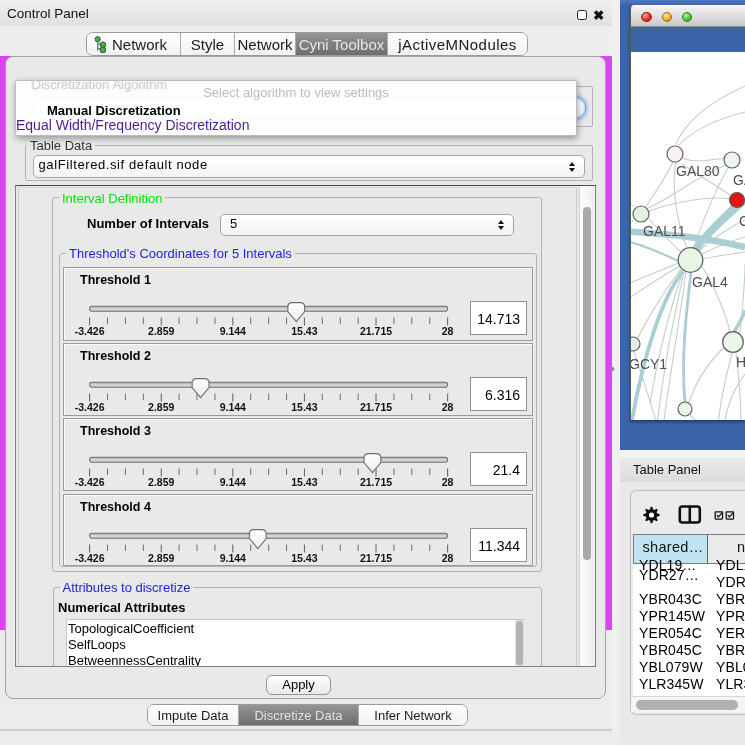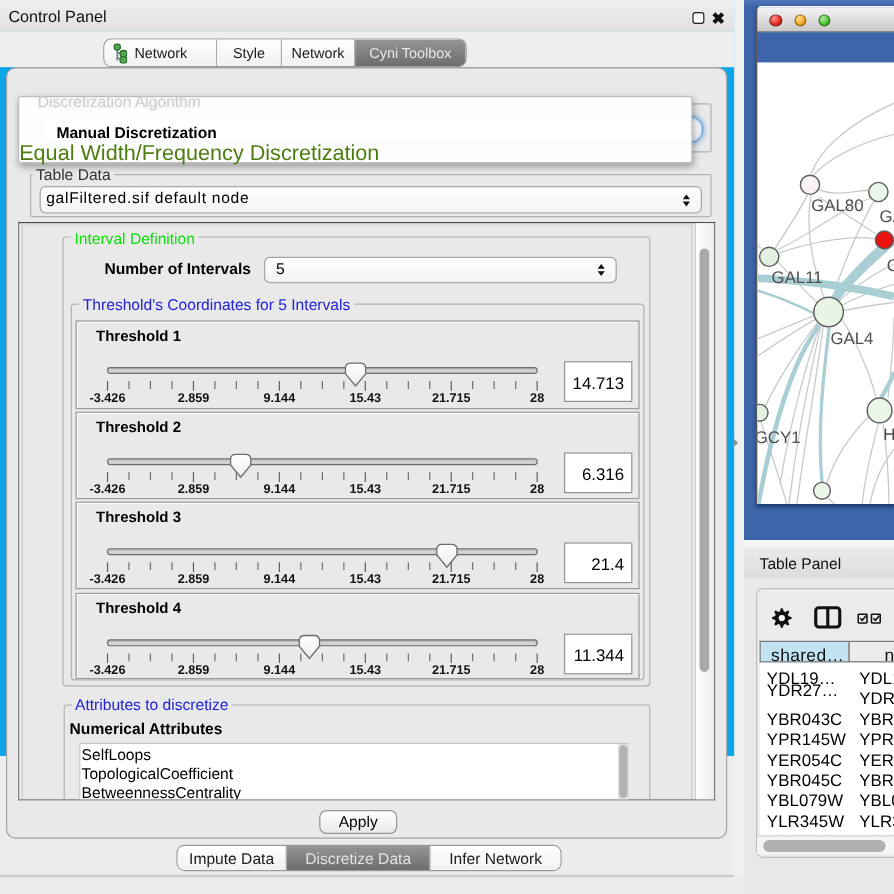--- a/index.html
+++ b/index.html
@@ -1,28 +1,28 @@
 <!DOCTYPE html>
 <html><head>
 <meta charset="utf-8">
 <style>
 * { margin:0; padding:0; box-sizing:border-box; }
 html,body { width:745px; height:745px; overflow:hidden; }
 body { font-family:"Liberation Sans", sans-serif; background:#ececec; position:relative; }
 #root { position:absolute; left:0; top:0; width:745px; height:745px; }
 
 
-#lwin { position:absolute; left:0; top:0; width:612px; height:630px; background:#0ea5e9; }
+#lwin { position:absolute; left:0; top:0; width:612px; height:630px; background:#d946ef; }
 #ltitle { position:absolute; left:0; top:0; width:612px; height:26px; background:linear-gradient(#f0f0f0,#e0e0e0); }
 #ltitle .t { position:absolute; left:7px; top:6px; font-size:13.5px; color:#111; }
 #icoSquare { position:absolute; left:577px; top:10px; width:10px; height:10px; border:1.6px solid #222; border-radius:2.5px; background:#fff; }
 #icoX { position:absolute; left:593px; top:7px; width:16px; height:16px; font-size:13.5px; font-weight:bold; color:#111; }
 
 
-#ttabs { position:absolute; left:86px; top:32px; height:24px; display:flex; border:1px solid #9b9b9b; border-radius:7px; overflow:hidden; background:#fff; font-size:12px; }
+#ttabs { position:absolute; left:86px; top:32px; height:24px; display:flex; border:1px solid #9b9b9b; border-radius:7px; overflow:hidden; background:#fff; font-size:15px; }
 #ttabs .tab { display:flex; align-items:center; justify-content:center; background:linear-gradient(#ffffff,#f1f1f1); color:#1a1a1a; border-right:1px solid #ababab; }
 #ttabs .tab:last-child { border-right:none; }
 #ttabs .tab.sel { background:linear-gradient(#959595,#6d6d6d); color:#e7e7e7; }
 
 
 #opanel { position:absolute; left:5px; top:56px; width:601px; height:643px; border:1px solid #a4a4a4; border-radius:8px; background:#e9e9e9; }
 
 
 .group { position:absolute; border:1px solid #b2b2b2; border-radius:2px; }
 .group > .glabel { position:absolute; top:-8px; left:6px; background:#e9e9e9; padding:0 3px; font-size:13px; color:#333; white-space:nowrap; }
@@ -58,35 +58,35 @@
 
 #btabs { position:absolute; left:147px; top:704px; height:22px; display:flex; border:1px solid #9b9b9b; border-radius:7px; overflow:hidden; background:#fff; font-size:13px; }
 #btabs .tab { display:flex; align-items:center; justify-content:center; background:linear-gradient(#ffffff,#f1f1f1); color:#1a1a1a; border-right:1px solid #ababab; }
 #btabs .tab:last-child { border-right:none; }
 #btabs .tab.sel { background:linear-gradient(#959595,#6d6d6d); color:#e2e2e2; }
 
 
 #popup { position:absolute; left:15px; top:80px; width:562px; height:56px; background:rgba(255,255,255,0.94); border:1px solid #bcbcbc; border-radius:2px; box-shadow:1px 2.5px 6px rgba(0,0,0,0.33); }
 #popup .hint { position:absolute; left:0; right:0; top:3.5px; text-align:center; font-size:13px; color:#b9bdc1; }
 #popup .it1 { position:absolute; left:0px; top:21.5px; font-size:13px; font-weight:bold; color:#000;padding-left:31px; }
-#popup .it2 { position:absolute; left:0px; top:36px; font-size:18px; color:#4d7c0f; }
+#popup .it2 { position:absolute; left:0px; top:36px; font-size:14px; color:#4c1d95; }
 
 
 #gap { position:absolute; left:612px; top:0; width:8px; height:731px; background:#f0f0f0; }
 #rblue { position:absolute; left:620px; top:0; width:125px; height:450px; background:linear-gradient(#5078b8,#3b64a9 6px); }
 #macwin { position:absolute; left:630px; top:5px; width:115px; height:415px; border-top-left-radius:4px; overflow:hidden; border-left:1px solid #5a5a5a; box-shadow:0 2px 3px rgba(0,20,60,0.5); }
 #mactbar { position:absolute; left:0; top:0; width:115px; height:22px; background:linear-gradient(#f4f4f4,#c9c9c9); border-bottom:1px solid #8e8e8e; border-top:1px solid #fdfdfd; }
 .light { position:absolute; top:5.7px; width:10.6px; height:10.6px; border-radius:50%; }
 #mcanvas { position:absolute; left:0; top:23px; width:114px; height:392px; background:#fff;margin-top:24px; }
 #rstrip { position:absolute; left:620px; top:450px; width:125px; height:7px; background:#f4f4f4; }
 #tpbar { position:absolute; left:620px; top:457px; width:125px; height:25px; background:linear-gradient(#eaeaea,#dcdcdc); }
 #tpbar span { position:absolute; left:13px; top:5px; font-size:13px; color:#111; }
 #tparea { position:absolute; left:620px; top:482px; width:125px; height:263px; background:#e8e8e8; }
 #tablebox { position:absolute; left:630px; top:490px; width:115px; height:225px; background:#ebebeb; border:1px solid #c0c0c0; border-radius:6px 0 0 6px; border-right:none; }
-.hcell { position:absolute; top:42.5px; height:18px; border-top:1.2px solid #7a7a7a; border-bottom:1.5px solid #7a7a7a; font-size:14.5px; color:#111; text-align:center; line-height:24px; letter-spacing:0.3px; }
+.hcell { position:absolute; top:42.5px; height:30px; border-top:1.2px solid #7a7a7a; border-bottom:1.5px solid #7a7a7a; font-size:14.5px; color:#111; text-align:center; line-height:24px; letter-spacing:0.3px; }
 .trow { position:absolute; font-size:14px; color:#000; letter-spacing:0.1px; }
 #hsb { position:absolute; left:631px; top:696px; width:114px; height:16px; background:#f5f5f5; border-top:1px solid #d5d5d5; }
 #hsbthumb { position:absolute; left:5px; top:3px; width:102px; height:10px; background:#b0b0b0; border-radius:5px; }
 </style>
 </head>
 <body>
 <div id="root">
 
 <div id="lwin">
   <div id="ltitle">
@@ -101,20 +101,21 @@
   <div id="ttabs">
     <div class="tab" style="width:94px; justify-content:flex-start; padding-left:9px;"><svg width="12" height="17" viewBox="0 0 12 17" style="margin-right:6px; margin-left:-2px;">
             <path d="M3.7,3.5 L3.7,14.5 M3.7,7.5 L7.9,8.8 M3.7,12 L7.9,13.8" stroke="#6b7b8b" stroke-width="1.3" fill="none"></path>
             <circle cx="3.7" cy="3.2" r="2.6" fill="#55a555" stroke="#1f6b1f" stroke-width="1"></circle>
             <circle cx="8.9" cy="8.8" r="2.9" fill="#55a555" stroke="#1f6b1f" stroke-width="1"></circle>
             <circle cx="8.9" cy="14" r="2.9" fill="#55a555" stroke="#1f6b1f" stroke-width="1"></circle>
           </svg>Network</div>
     <div class="tab" style="width:54px;">Style</div>
     <div class="tab" style="width:61px;">Network</div>
     <div class="tab sel" style="width:92px;">Cyni Toolbox</div>
+    <div class="tab" style="width:139px; letter-spacing:0.45px;">jActiveMNodules</div>
   </div>
 
   <div class="group" style="left:25px; top:85.5px; width:568px; height:41px;">
     <div class="glabel" style="left:1px;">Discretization Algorithm</div>
   </div>
   <div style="position:absolute; left:33px; top:97px; width:553px; height:22px; background:linear-gradient(#ffffff,#f3f3f3); border:1.2px solid #6ba3d6; border-radius:6px 10px 10px 6px; box-shadow:0 0 3.5px 1.2px rgba(100,160,225,0.7), inset 0 0 2.5px 0.5px rgba(100,160,225,0.55);"></div>
 
   <div class="group" style="left:25px; top:145px; width:568px; height:35.5px;">
     <div class="glabel" style="left:1px;">Table Data</div>
   </div>
@@ -333,22 +334,22 @@
       <div class="vbox">
             <span>11.344</span>
           </div>
     </div>
 
     <div class="group" style="left:36.5px; top:400.5px; width:489px; height:110px; border-radius:3px;">
       <div class="glabel" style="color:#2222dd;">Attributes to discretize</div>
     </div>
     <div style="position:absolute; left:42px; top:413.5px; font-size:13px; font-weight:bold;">Numerical Attributes</div>
     <div id="attrlist" style="left:50px; top:433px;">
+      <div>TopologicalCoefficient</div>
       <div>SelfLoops</div>
-      <div>TopologicalCoefficient</div>
       <div>BetweennessCentrality</div>
       <div id="listsb">
             <div id="listsbthumb"></div>
           </div>
     </div>
   <div style="position:absolute; left:2px; top:0.5px; width:558.5px; height:479px; border-left:1px solid #cbcbcb; border-right:1px solid #c9c9c9; border-top:1px solid #d4d4d4;"></div>
 </div>
   <div id="vsb"></div>
   <div id="vsbthumb"></div>
 
@@ -356,20 +357,21 @@
 
   <div id="btabs">
     <div class="tab" style="width:91px;">Impute Data</div>
     <div class="tab sel" style="width:120px;">Discretize Data</div>
     <div class="tab" style="width:108px;">Infer Network</div>
   </div>
 </div>
 
 <div id="popup">
   <div style="position:absolute; left:15.5px; top:-4px; font-size:13px; color:#c8ccc8; white-space:nowrap;">Discretization Algorithm</div>
+  <div class="hint">Select algorithm to view settings</div>
   <div class="it1">Manual Discretization</div>
   <div class="it2">Equal Width/Frequency Discretization</div>
 </div>
 
 <div id="gap"></div>
 <div style="position:absolute; left:611px; top:364.5px; width:0; height:0; border-top:4px solid transparent; border-bottom:4px solid transparent; border-left:4.5px solid #8f8f8f;"></div>
 <div style="position:absolute; left:0; top:729px; width:612px; height:1.5px; background:#cccccc;"></div>
 <div id="rblue"></div>
 <div id="macwin">
   <div id="mcanvas">

